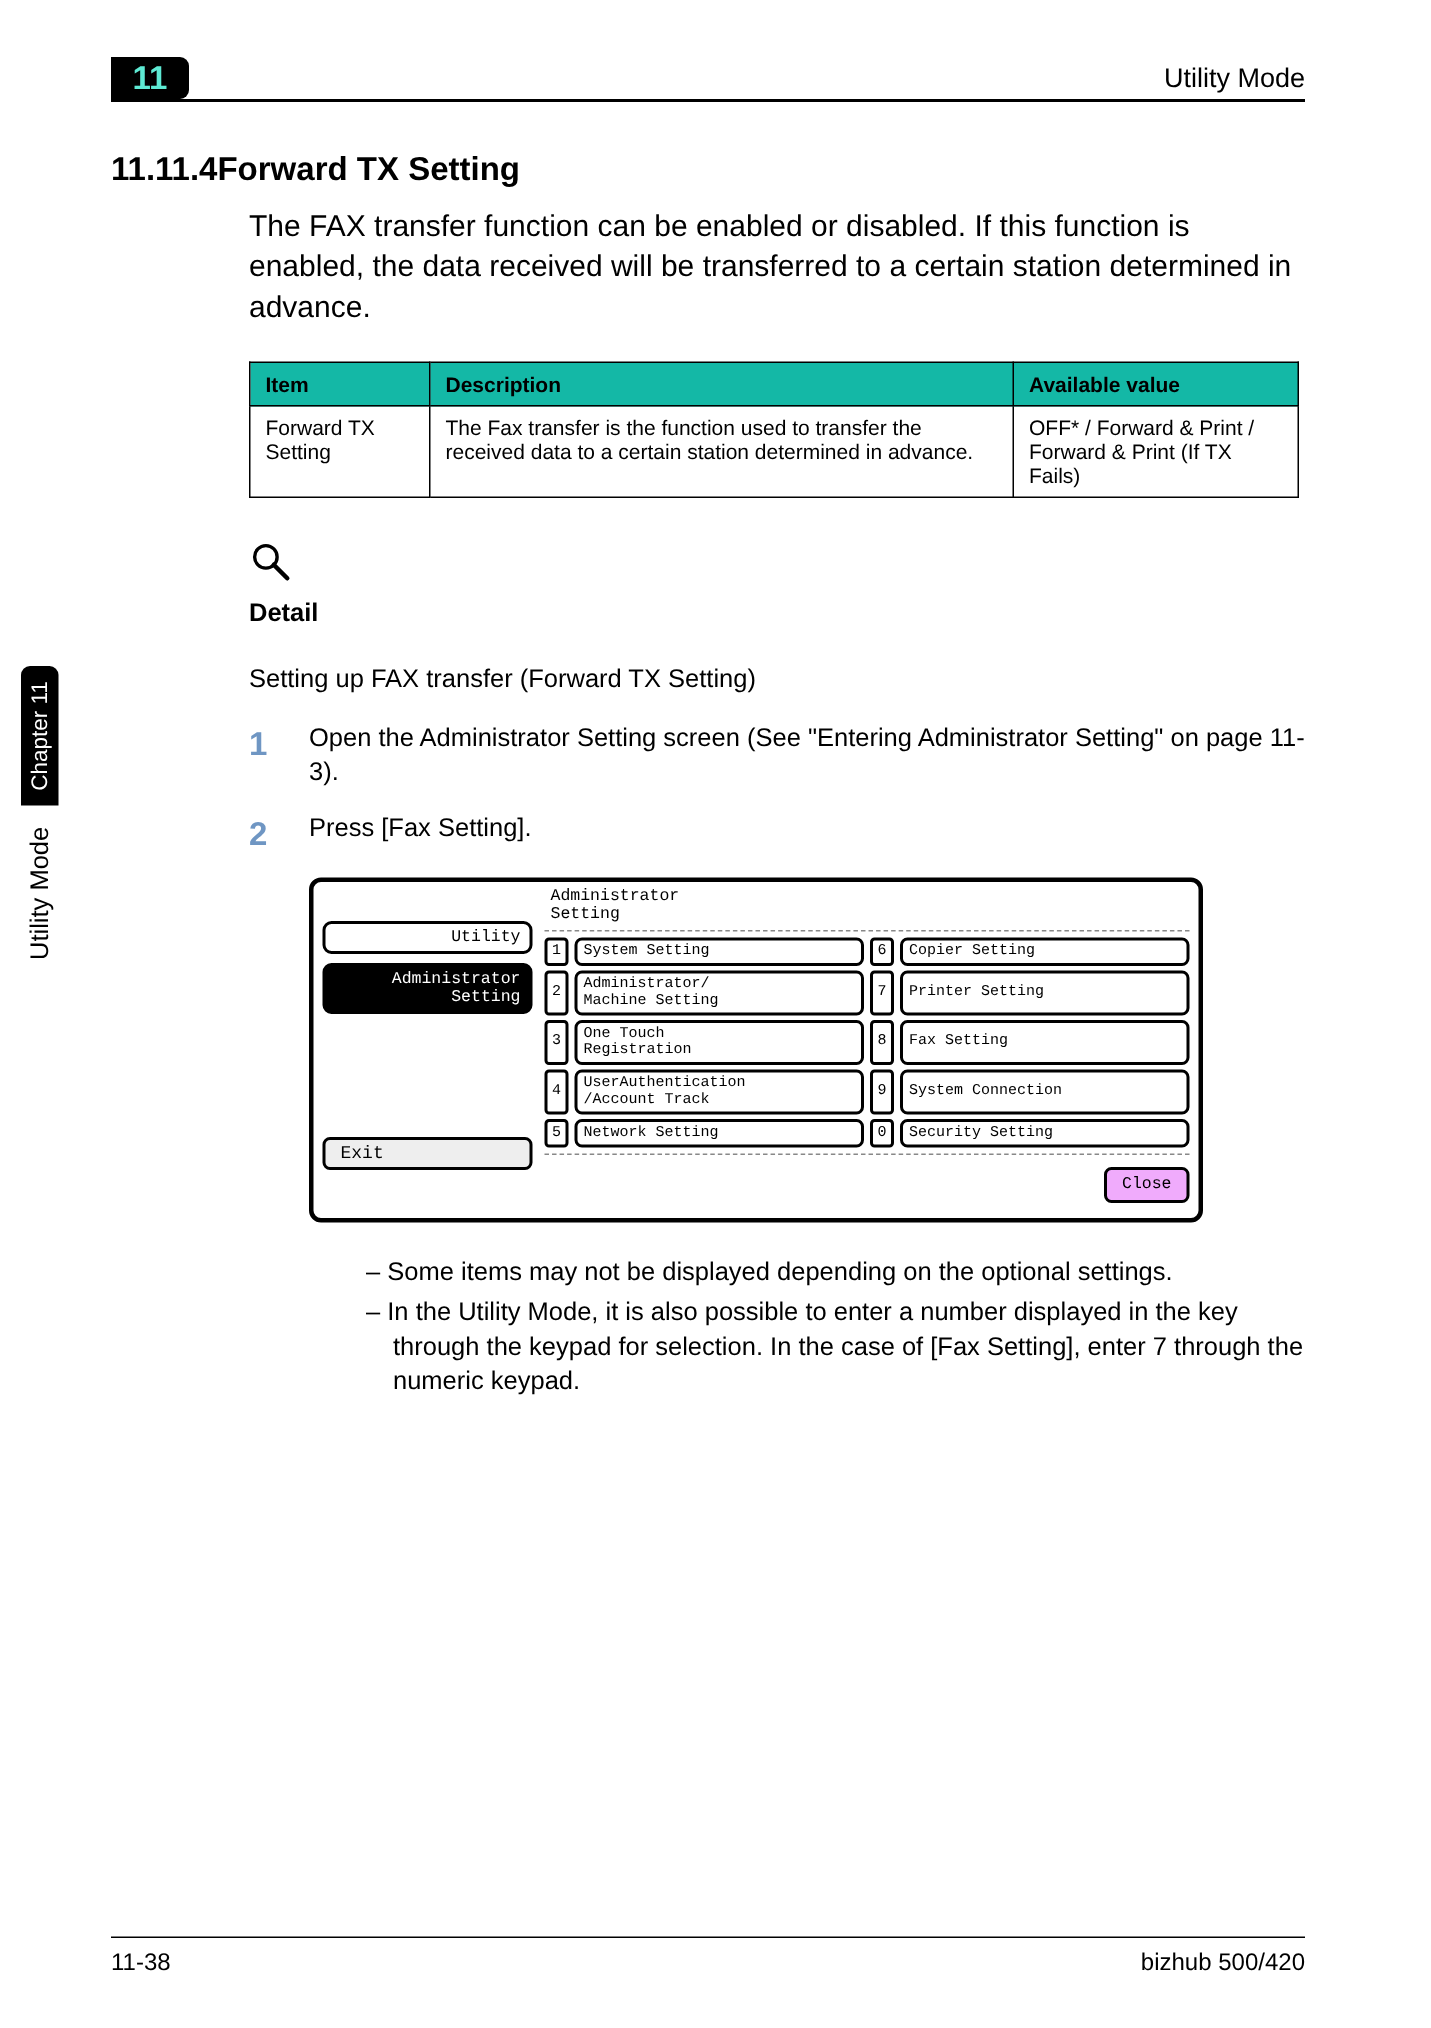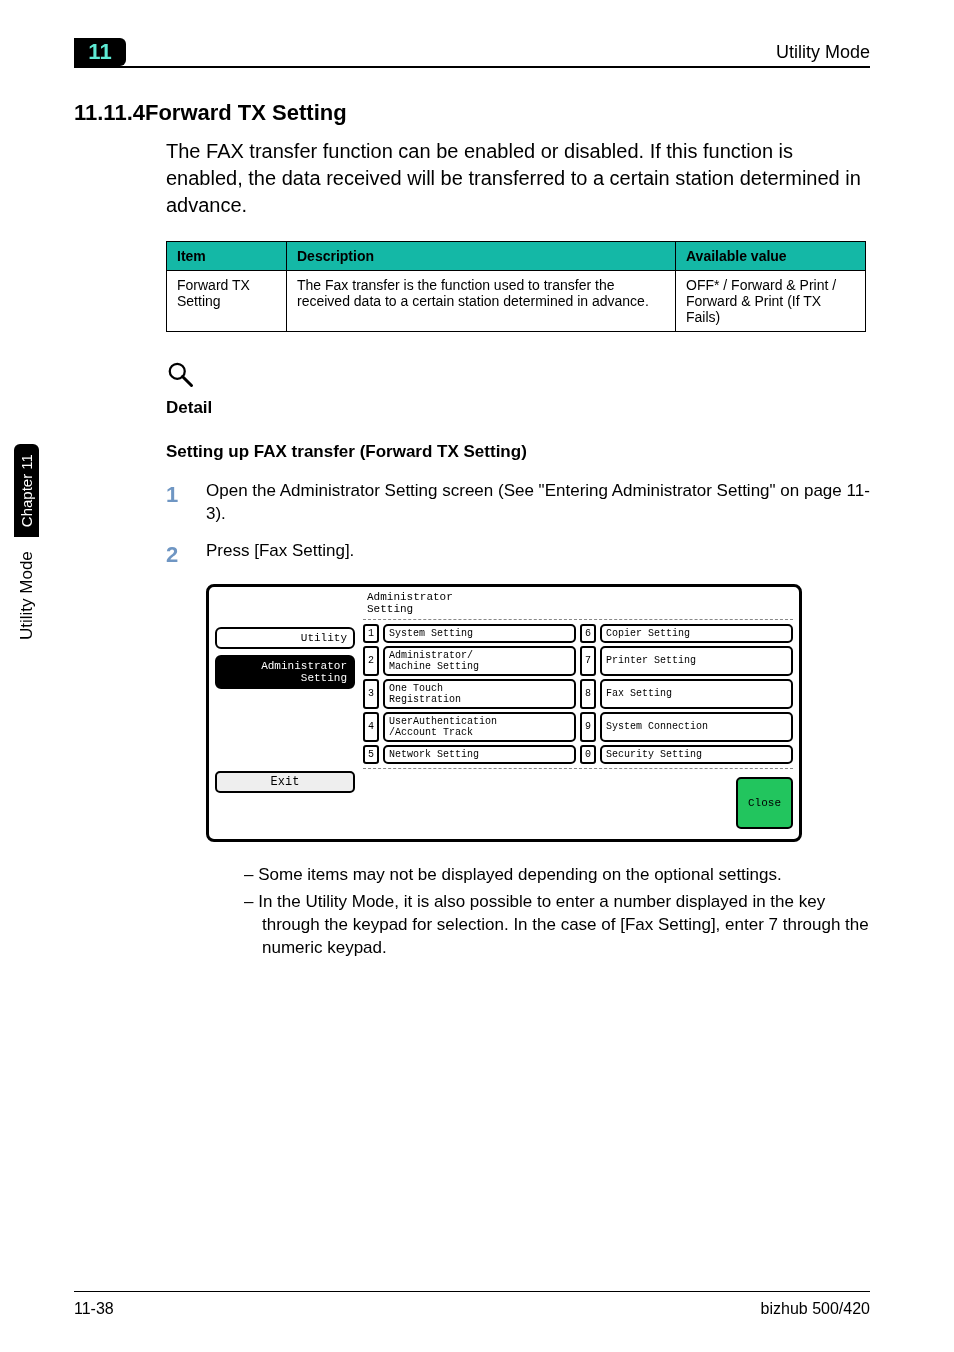--- a/index.html
+++ b/index.html
@@ -93,21 +93,21 @@
     font-size: 17px;
     margin-bottom: 4px;
   }
   .detail-text {
     font-style: italic;
     font-size: 17px;
     line-height: 1.35;
   }
   .sub-heading {
     font-size: 17px;
-    font-weight: bold;
+    font-weight: normal;
     margin-left: 92px;
     margin-bottom: 18px;
   }
   .step {
     display: flex;
     margin-left: 92px;
     margin-bottom: 14px;
     font-size: 17px;
     line-height: 1.35;
   }
@@ -187,23 +187,23 @@
     align-items: center;
   }
   .ui-bottom {
     display: flex;
     justify-content: space-between;
     margin-top: 8px;
   }
   .ui-bottom .ui-btn-bottom {
     border: 2px solid #000;
     border-radius: 5px;
-    padding: 18px 10px;
+    padding: 4px 10px;
     font-size: 11px;
-    background: #22c55e;
+    background: #f0abfc;
   }
   .bullets {
     margin-left: 170px;
     font-size: 17px;
     line-height: 1.35;
   }
   .bullets li {
     list-style: none;
     text-indent: -18px;
     padding-left: 18px;
@@ -307,21 +307,21 @@
     <div class="step-body">Press [Fax Setting].</div>
   </div>
 
   <div class="ui-panel">
     <div class="ui-row">
       <div class="ui-sidebar">
         <div class="ui-tab">Utility</div>
         <div class="ui-tab black" style="white-space:pre-line;">Administrator
 Setting</div>
         <div style="flex:1"></div>
-        <div class="ui-btn-bottom" style="border:2px solid #000;border-radius:5px;padding:2px 10px;text-align:center;background:#eee;margin-top:70px;">Exit</div>
+        <div class="ui-btn-bottom" style="border:2px solid #000;border-radius:5px;padding:2px 10px;background:#eee;margin-top:70px;">Exit</div>
       </div>
       <div class="ui-main">
         <div class="ui-title" style="white-space:pre-line;">Administrator
 Setting</div>
         <div style="border-top:1px dashed #888;margin-bottom:4px;"></div>
         <div class="ui-grid">
           <div class="ui-num">1</div>
           <div class="ui-btn">System Setting</div>
           <div class="ui-num">6</div>
           <div class="ui-btn">Copier Setting</div>

